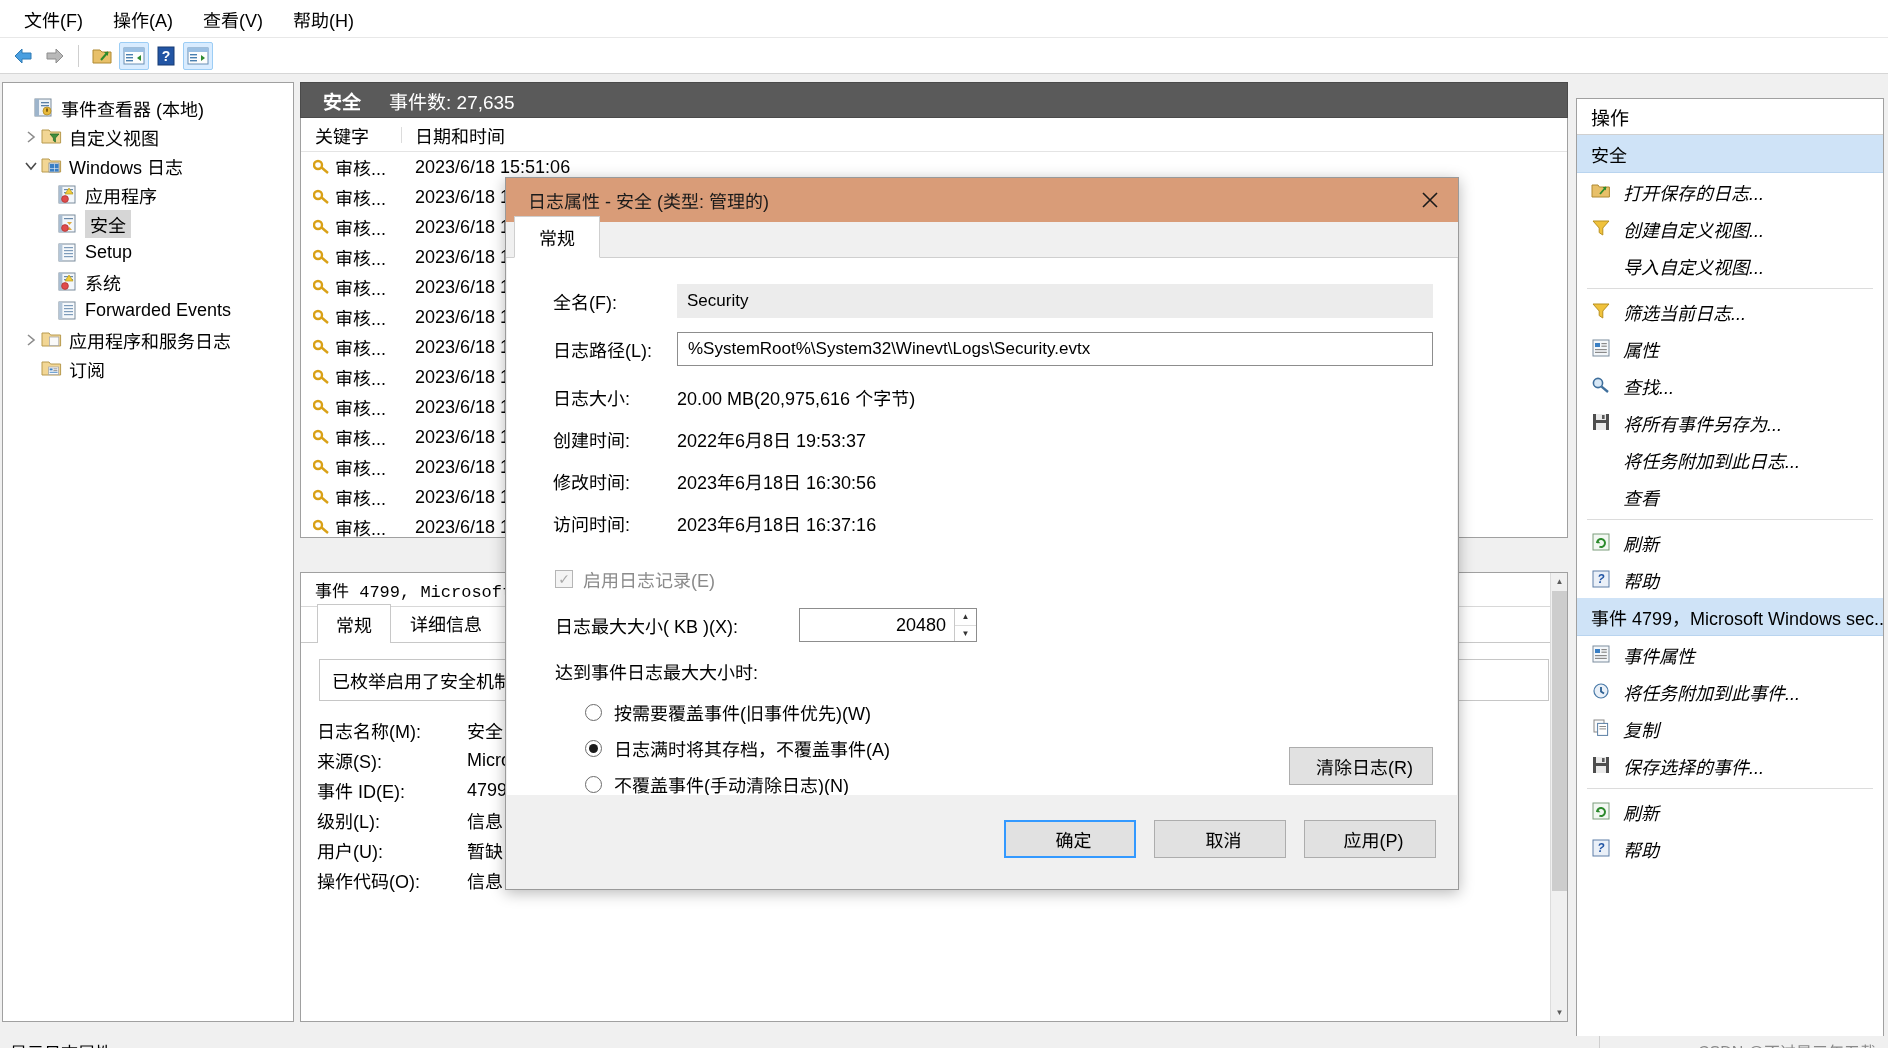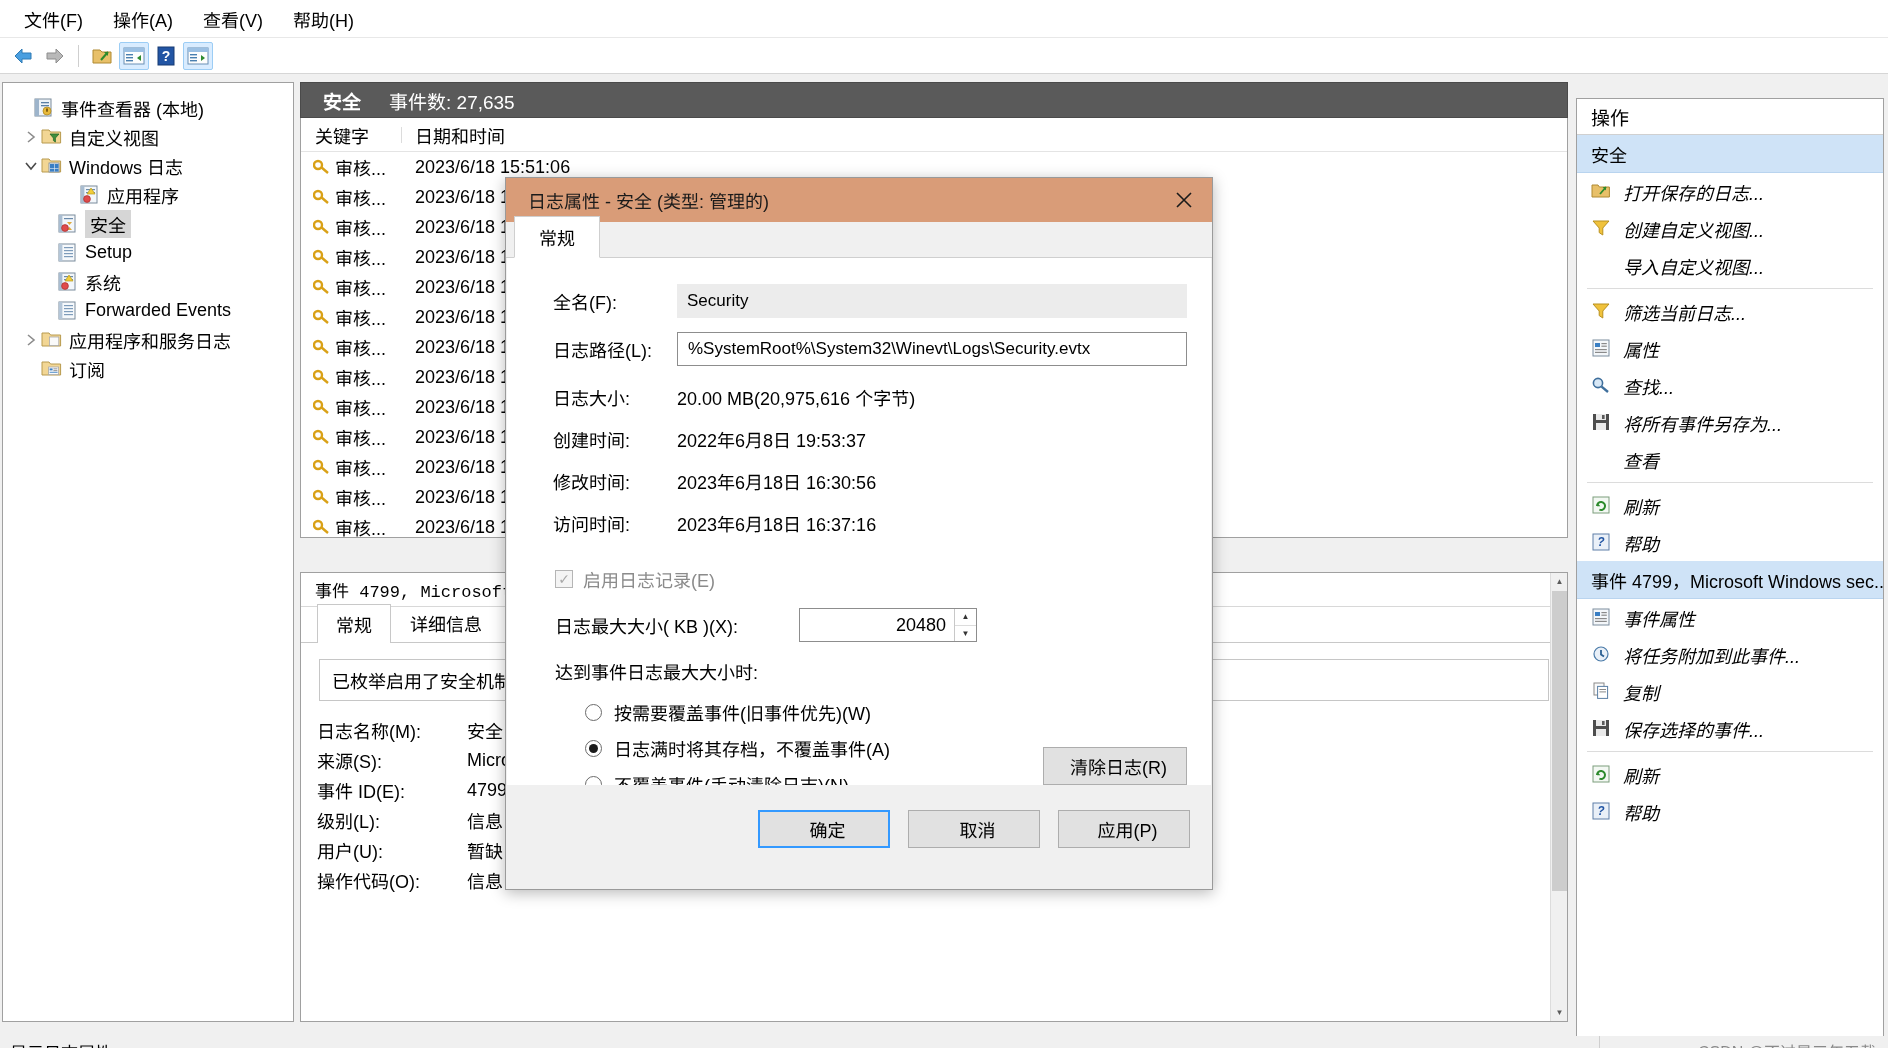--- a/index.html
+++ b/index.html
@@ -164,21 +164,21 @@
     width: 1600px; padding-left: 10px; font-size: 17px;
     border-right: 1px solid #cfcfcf; height: 30px; display: flex; align-items: center;
   }
   .status-right {
     flex: 1; display: flex; align-items: center; justify-content: flex-end;
     padding-right: 12px; font-size: 16px; color: #8a8a8a;
   }
 
   
   .dialog {
-    position: absolute; left: 505px; top: 103px; width: 708px; height: 713px;
+    position: absolute; left: 505px; top: 103px; width: 954px; height: 713px;
     background: #f0f0f0; border: 1px solid #9a9a9a;
     box-shadow: 0 3px 14px rgba(0,0,0,0.28);
     z-index: 50;
   }
   .dlg-title {
     height: 44px; background: #d99c78; display: flex; align-items: center;
     padding: 0 0 0 22px; position: relative;
   }
   .dlg-title .t { font-size: 18px; color: #1a1a1a; }
   .dlg-close {
@@ -247,21 +247,21 @@
   .radio.checked .dot { display: block; }
   .radio-label { font-size: 18px; }
 
   .btn {
     height: 38px; min-width: 132px; background: #e1e1e1; border: 1px solid #adadad;
     display: flex; align-items: center; justify-content: center;
     font-size: 18px; cursor: default; padding-left: 7px;
   }
   .btn.primary { background: #e1e1e1; border: 2px solid #3399ff; }
   .dlg-footer {
-    position: absolute; left: 0; right: 0; bottom: 16px; height: 88px;
+    position: absolute; left: 0; right: 0; bottom: 6px; height: 88px;
     background: #f0f0f0; display: flex; align-items: center;
     justify-content: flex-end; gap: 18px; padding-right: 22px;
   }
   .clear-btn-wrap {
     position: absolute; right: 24px; bottom: 16px;
   }
 
   .scroll-v {
     position: absolute; right: 0; top: 0; bottom: 0; width: 17px;
     background: #f0f0f0; border-left: 1px solid #dcdcdc;
@@ -378,21 +378,21 @@
             <rect x="8" y="7" width="10" height="9" fill="#eaf0f7" stroke="#7a8b9c" stroke-width="0.8"></rect>
             <rect x="9" y="8" width="4" height="4" fill="#3a7fc4"></rect>
             <rect x="13.6" y="8" width="4" height="4" fill="#3a7fc4"></rect>
             <rect x="9" y="12.6" width="4" height="3" fill="#3a7fc4"></rect>
             <rect x="13.6" y="12.6" width="4" height="3" fill="#3a7fc4"></rect>
           </svg>
         </span>
         <span class="tree-label">Windows 日志</span>
       </div>
 
-      <div class="tree-row" style="padding-left:76px">
+      <div class="tree-row" style="padding-left:54px">
         <span class="ticon">
           <svg width="20" height="19" viewBox="0 0 20 19">
             <rect x="2" y="1" width="16" height="17" fill="#f3f7fb" stroke="#7a8b9c" stroke-width="1"></rect>
             <rect x="2" y="1" width="3.4" height="17" fill="#a9bdd1"></rect>
             <rect x="7" y="4" width="9" height="1.2" fill="#6a8aab"></rect>
             <rect x="7" y="7" width="9" height="1.2" fill="#6a8aab"></rect>
             <path d="M12 3 l4 6 h-8 Z" fill="#f2cd3a" stroke="#b79b1e" stroke-width="0.7"></path>
             <circle cx="8" cy="14" r="3.4" fill="#e04b4b" stroke="#a72e2e" stroke-width="0.7"></circle>
           </svg>
         </span>
@@ -737,20 +737,24 @@
               <rect x="2" y="1" width="16" height="16" fill="#4d4d4d"></rect>
               <rect x="5" y="1" width="10" height="6" fill="#eaeaea"></rect>
               <rect x="11" y="2" width="2.6" height="4" fill="#5a5a5a"></rect>
               <rect x="5" y="10" width="10" height="7" fill="#eaeaea"></rect>
             </svg>
         </span>
         <span>将所有事件另存为...</span>
       </div>
       <div class="act-item">
         <span class="aicon"></span>
+        <span>将任务附加到此日志...</span>
+      </div>
+      <div class="act-item">
+        <span class="aicon"></span>
         <span>查看</span>
       </div>
       <div class="act-sep"></div>
       <div class="act-item">
         <span class="aicon">
           <svg width="20" height="18" viewBox="0 0 20 18">
               <rect x="2" y="1" width="16" height="16" fill="#f3f8f3" stroke="#7d9e7d" stroke-width="1"></rect>
               <path d="M6 10 a4 4 0 1 1 2.4 3.6" stroke="#2c8a2c" stroke-width="2" fill="none"></path>
               <path d="M6 6.6 l0 3.6 l3.4 0 Z" fill="#2c8a2c"></path>
             </svg>

